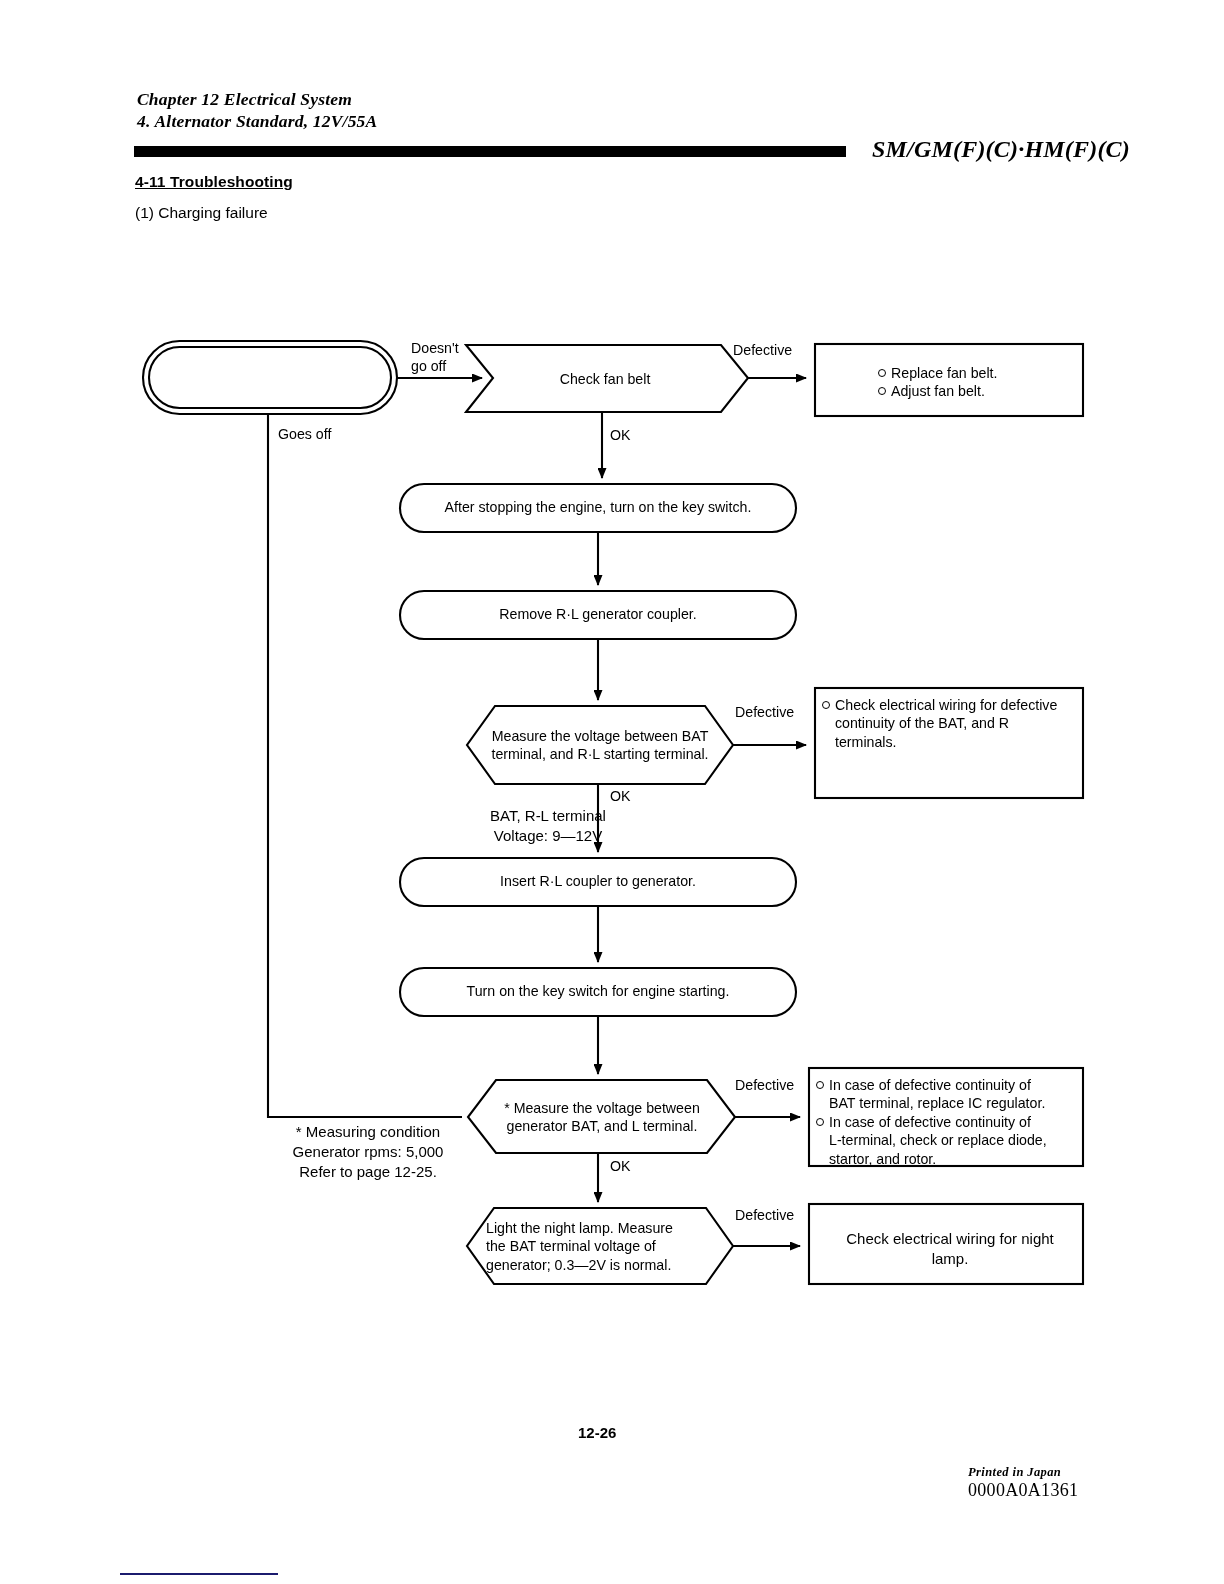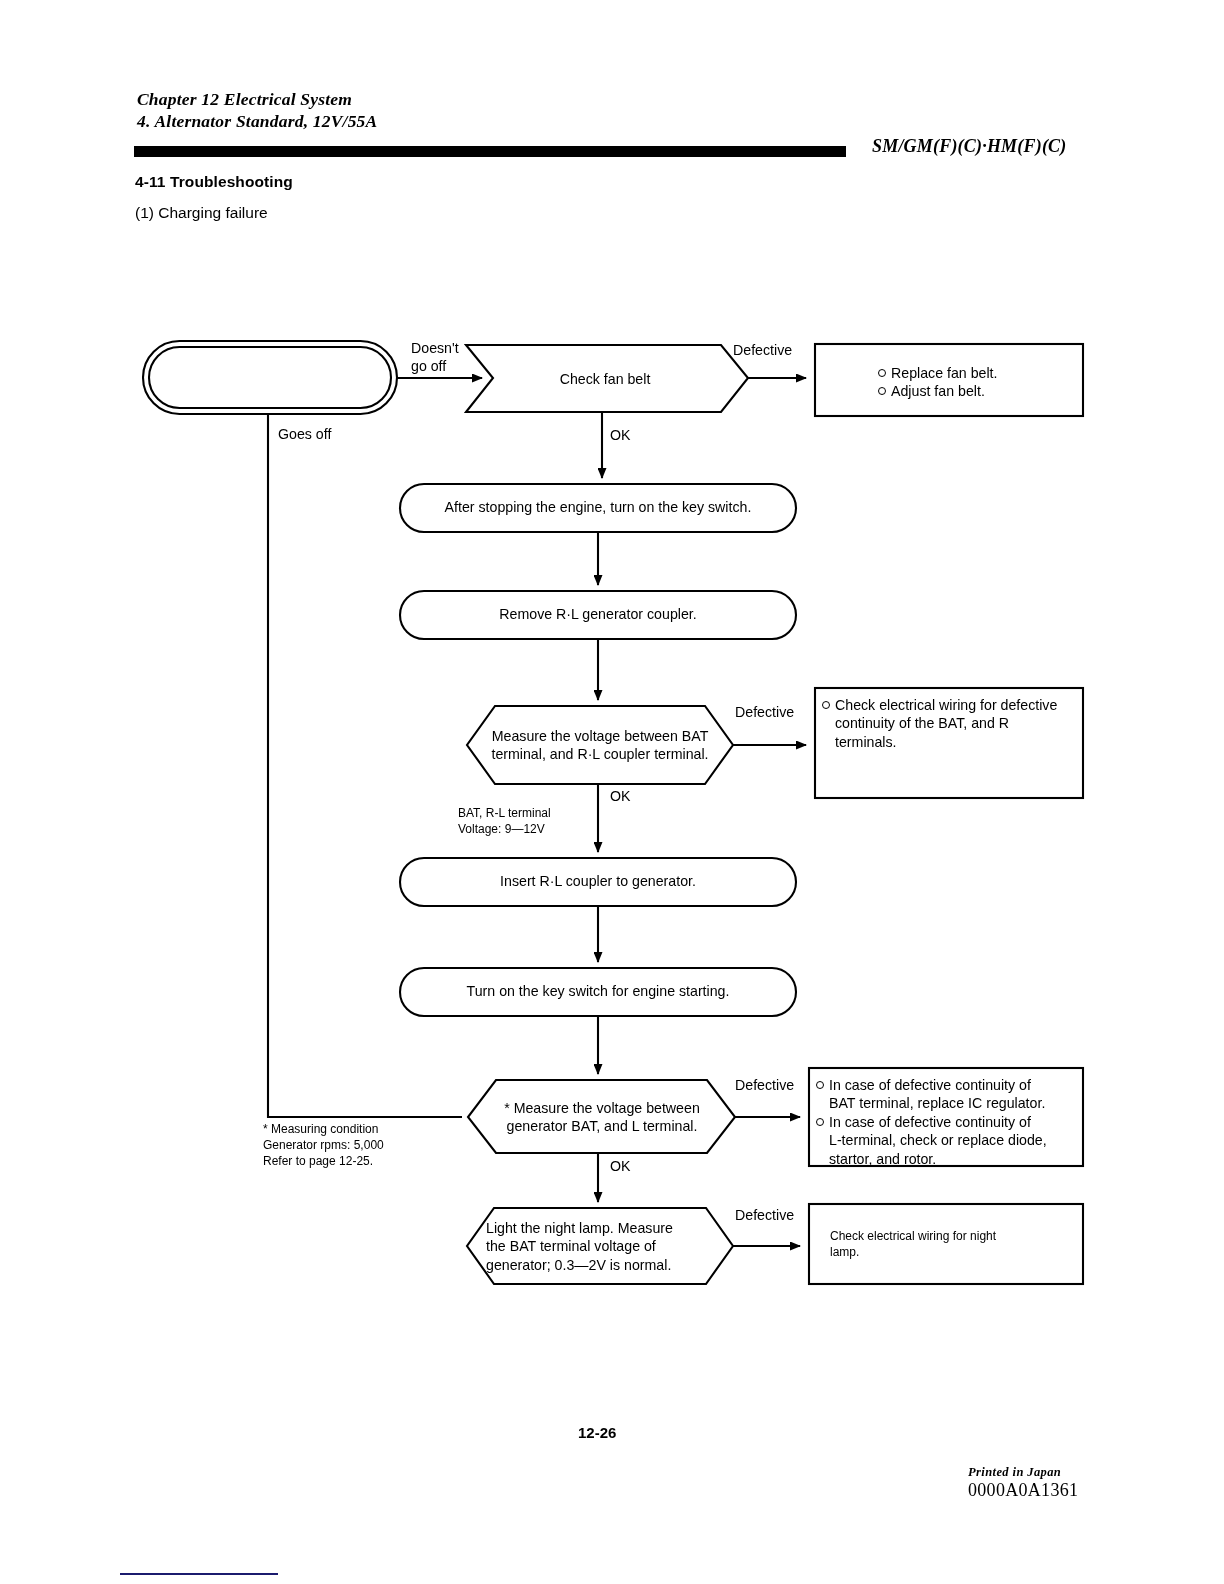--- a/index.html
+++ b/index.html
@@ -12,53 +12,54 @@
 
   
   .hdr-line{
     position:absolute;font-family:"Liberation Serif", serif;
     font-style:italic;font-weight:700;font-size:17.5px;letter-spacing:.2px;
     white-space:nowrap;
   }
   #hdr-chapter{left:137px;top:89px;}
   #hdr-section{left:137px;top:111px;}
   #hdr-model{
-    left:872px;top:136px;font-size:18px;
+    left:872px;top:136px;font-size:24px;
   }
   .rule-bar{
     position:absolute;left:134px;top:146px;width:712px;height:9px;
     background:#000;
   }
   .rule-bar:after{
     content:"";position:absolute;left:0;top:9px;width:712px;height:2px;background:#000;
   }
 
   
   #sec-title{
     position:absolute;left:135px;top:173px;font-size:15.5px;font-weight:700;
     letter-spacing:.1px;
+    text-decoration:underline;
   }
   #sub-title{
     position:absolute;left:135px;top:204px;font-size:15.5px;font-weight:400;
   }
 
   
   #flow{position:absolute;left:0;top:0;width:1224px;height:1584px;}
   #flow svg{position:absolute;left:0;top:0;}
 
   .node-text{
     position:absolute;font-size:14.2px;line-height:1.30;
     text-align:center;white-space:pre-line;
   }
   .edge-label{
     position:absolute;font-size:14.2px;line-height:1.28;white-space:pre-line;
   }
   .note{
-    position:absolute;font-size:12px;line-height:1.32;white-space:pre-line;
-    text-align:left;
+    position:absolute;font-size:15px;line-height:1.32;white-space:pre-line;
+    text-align:center;
   }
   .bullet-list{
     position:absolute;font-size:14.2px;line-height:1.30;
   }
   .bullet-row{display:flex;align-items:flex-start;}
   .bullet-mark{
     flex:0 0 auto;width:11px;margin-top:5px;margin-right:2px;
   }
   .bullet-mark i{
     display:block;width:6px;height:6px;border:1.3px solid #000;border-radius:50%;
@@ -168,21 +169,21 @@
     <div class="edge-label" style="left:278px;top:425px;">Goes off</div>
 
     <div class="node-text" style="left:490px;top:370px;width:230px;">Check fan belt</div>
     <div class="edge-label" style="left:733px;top:341px;">Defective</div>
     <div class="edge-label" style="left:610px;top:426px;">OK</div>
 
     <div class="node-text" style="left:410px;top:498px;width:376px;">After stopping the engine, turn on the key switch.</div>
     <div class="node-text" style="left:410px;top:605px;width:376px;">Remove R·L generator coupler.</div>
 
     <div class="node-text" style="left:482px;top:727px;width:236px;">Measure the voltage between BAT
-terminal, and R·L coupler terminal.</div>
+terminal, and R·L starting terminal.</div>
     <div class="edge-label" style="left:735px;top:703px;">Defective</div>
     <div class="edge-label" style="left:610px;top:787px;">OK</div>
     <div class="note" style="left:458px;top:806px;width:180px;">BAT, R-L terminal
 Voltage: 9—12V</div>
 
     <div class="node-text" style="left:410px;top:872px;width:376px;">Insert R·L coupler to generator.</div>
     <div class="node-text" style="left:410px;top:982px;width:376px;">Turn on the key switch for engine starting.</div>
 
     <div class="node-text" style="left:482px;top:1099px;width:240px;">* Measure the voltage between
 generator BAT, and L terminal.</div>

